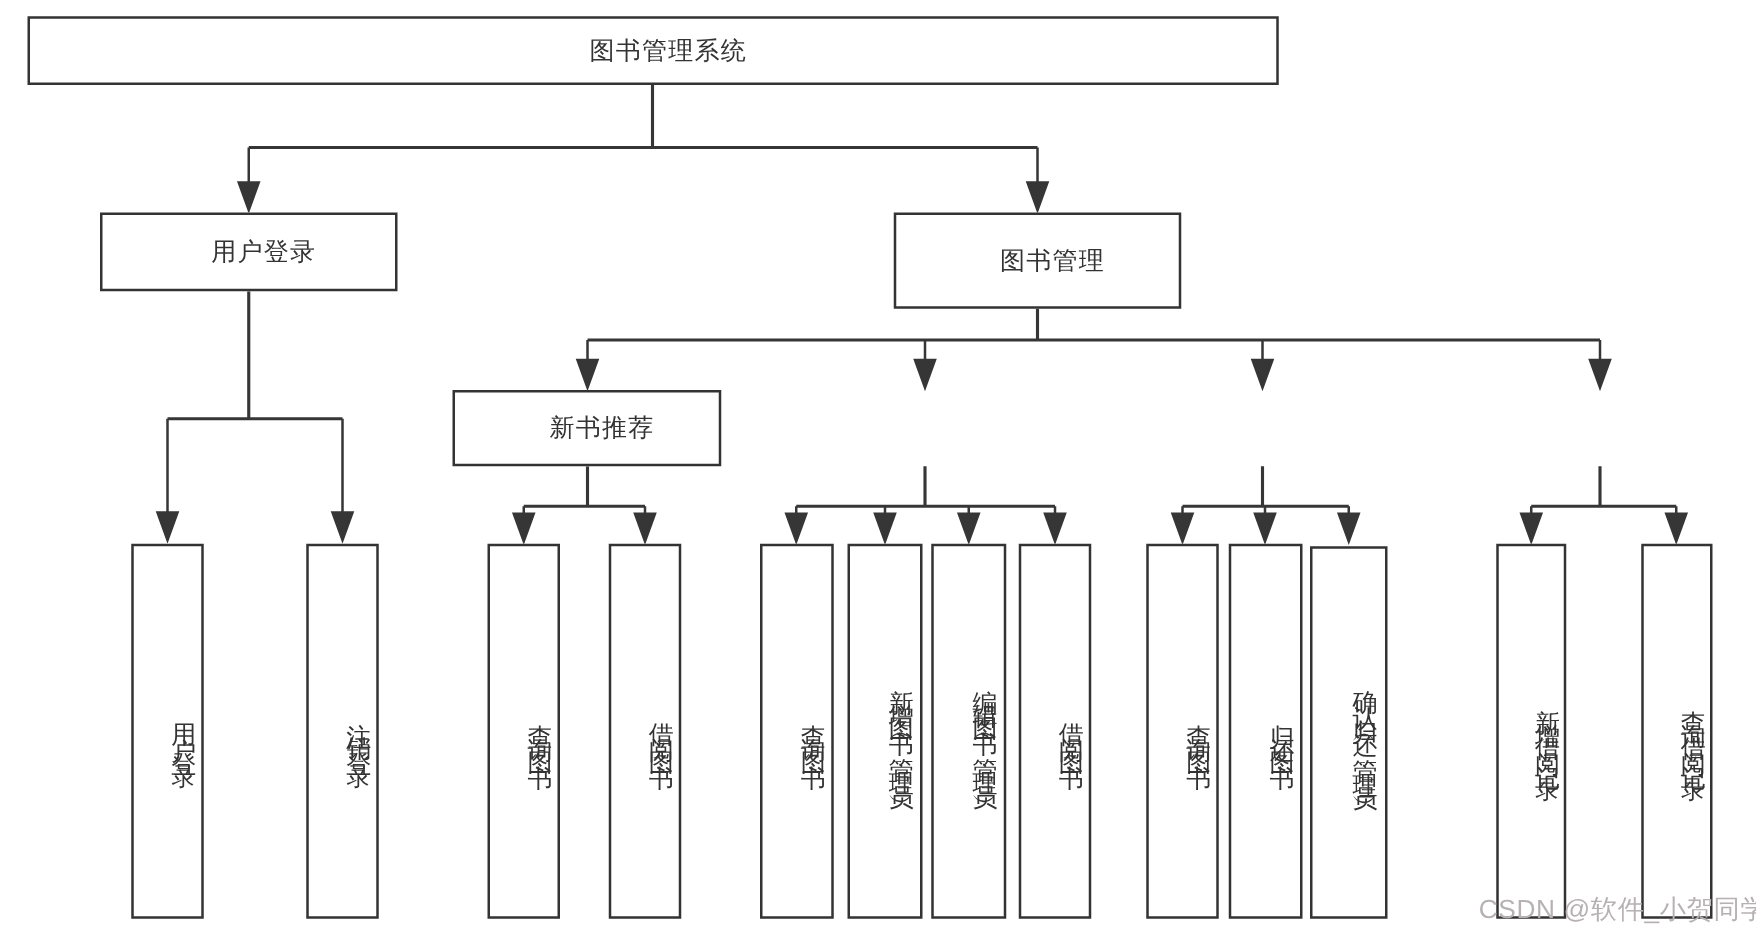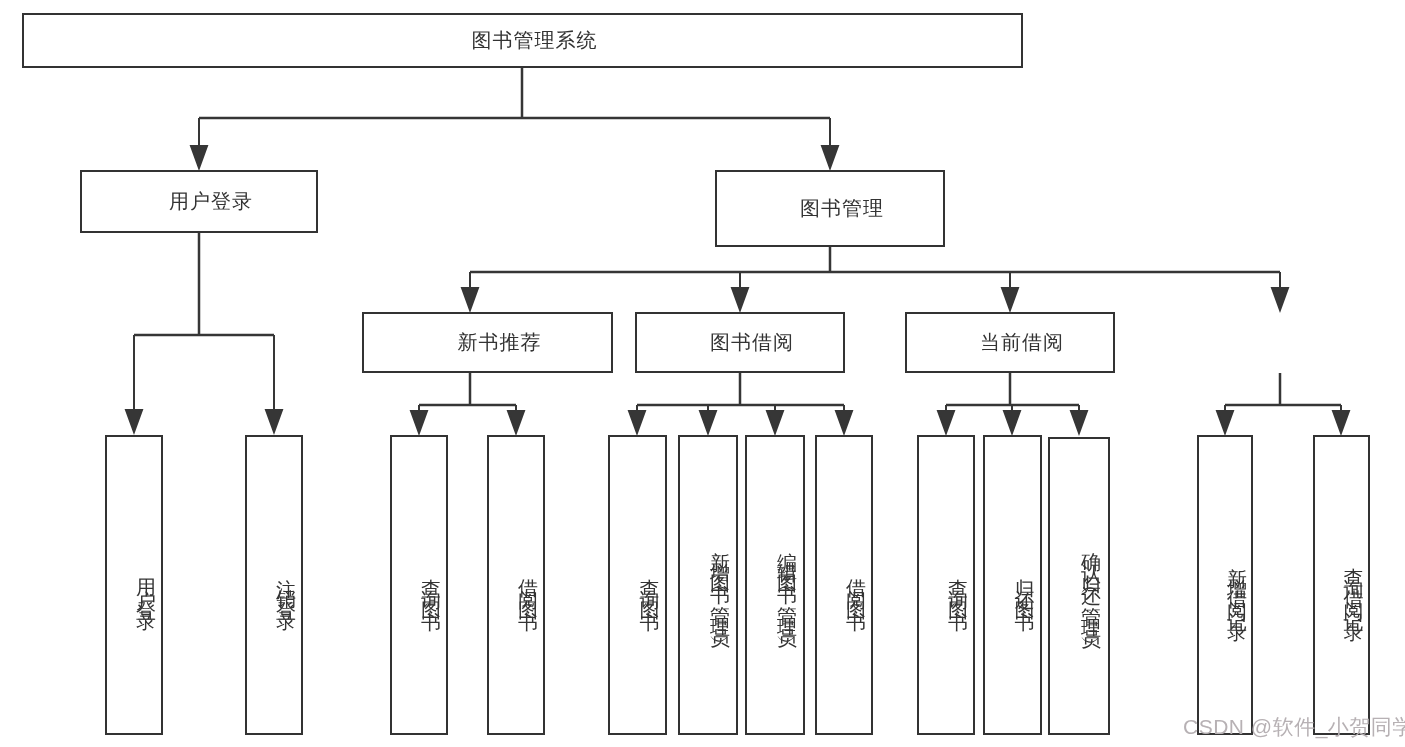--- a/index.html
+++ b/index.html
@@ -91,23 +91,21 @@
     <path class="line" d="M1280,373 V405 M1225,405 H1341"></path>
     <path class="arrow" d="M1225,405 V415 M1217,411 L1233,411 L1225,433 Z"></path>
     <path class="arrow" d="M1341,405 V415 M1333,411 L1349,411 L1341,433 Z"></path>
   </svg>
 
   <div class="box" style="left:22px; top:13px; width:1001px; height:55px;">图书管理系统</div>
 
   <div class="box" style="left:80px; top:170px; width:238px; height:63px;">用户登录</div>
   <div class="box" style="left:715px; top:170px; width:230px; height:77px;">图书管理</div>
 
-  <div class="box" style="left:362px; top:312px; width:251px; height:61px;">新书推荐</div>
-  <div class="box" style="left:635px; top:312px; width:210px; height:61px;">图书借阅</div>
-  <div class="box" style="left:905px; top:312px; width:210px; height:61px;">当前借阅</div>
+  <div class="box" style="left:362px; top:312px; width:215px; height:61px;">新书推荐</div>
 
   <div class="box leaf" style="left:105px; top:435px; width:58px; height:300px;">
     <span class="vtext">用户登录</span>
   </div>
   <div class="box leaf" style="left:245px; top:435px; width:58px; height:300px;">
     <span class="vtext">注销登录</span>
   </div>
 
   <div class="box leaf" style="left:390px; top:435px; width:58px; height:300px;">
     <span class="vtext">查询图书</span>

